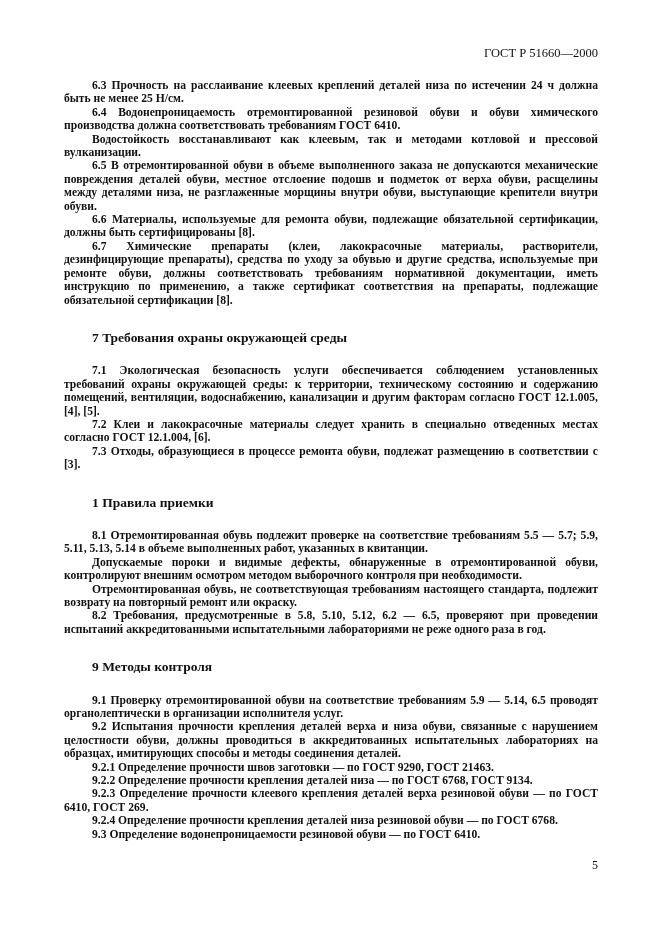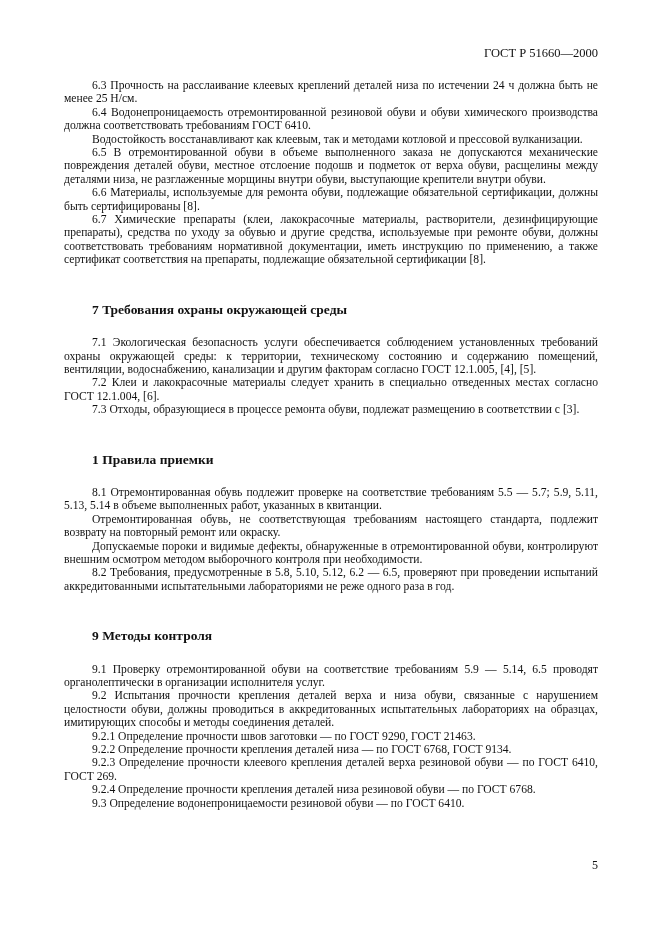--- a/index.html
+++ b/index.html
@@ -1,21 +1,21 @@
 <!DOCTYPE html>
 <html><head>
   <meta charset="utf-8">
   <style>
     html, body { margin: 0; padding: 0; background: #ffffff; }
     body { width: 661px; height: 936px; position: relative; overflow: hidden;
       font-family: "Liberation Serif", "DejaVu Serif", serif; color: #111; }
     .header { position: absolute; top: 46px; right: 63px; font-weight: normal; font-size: 12.5px; }
     .content { position: absolute; top: 79px; left: 64px; width: 534px; font-size: 11.6px; line-height: 13.4px; }
-    p { margin: 0; text-align: justify; text-indent: 28px; }
-    h2 { margin: 36px 0 20px 0; font-size: 13.5px; font-weight: bold; padding-left: 28px; }
+    p { margin: 0; text-align: justify; text-indent: 28px; font-weight: bold; }
+    h2 { margin: 24px 0 20px 0; font-size: 13.5px; font-weight: bold; padding-left: 28px; }
     .pagenum { position: absolute; top: 858px; right: 63px; font-size: 12px; }
   </style>
 </head>
 <body>
 
 <div class="header">ГОСТ Р 51660—2000</div>
 
 <div class="content">
   <p>6.3 Прочность на расслаивание клеевых креплений деталей низа по истечении 24 ч должна быть не менее 25 Н/см.</p>
   <p>6.4 Водонепроницаемость отремонтированной резиновой обуви и обуви химического производства должна соответствовать требованиям ГОСТ 6410.</p>
@@ -24,22 +24,22 @@
   <p>6.6 Материалы, используемые для ремонта обуви, подлежащие обязательной сертификации, должны быть сертифицированы [8].</p>
   <p>6.7 Химические препараты (клеи, лакокрасочные материалы, растворители, дезинфицирующие препараты), средства по уходу за обувью и другие средства, используемые при ремонте обуви, должны соответствовать требованиям нормативной документации, иметь инструкцию по применению, а также сертификат соответствия на препараты, подлежащие обязательной сертификации [8].</p>
 
   <h2>7 Требования охраны окружающей среды</h2>
   <p>7.1 Экологическая безопасность услуги обеспечивается соблюдением установленных требований охраны окружающей среды: к территории, техническому состоянию и содержанию помещений, вентиляции, водоснабжению, канализации и другим факторам согласно ГОСТ 12.1.005, [4], [5].</p>
   <p>7.2 Клеи и лакокрасочные материалы следует хранить в специально отведенных местах согласно ГОСТ 12.1.004, [6].</p>
   <p>7.3 Отходы, образующиеся в процессе ремонта обуви, подлежат размещению в соответствии с [3].</p>
 
   <h2>1 Правила приемки</h2>
   <p>8.1 Отремонтированная обувь подлежит проверке на соответствие требованиям 5.5 — 5.7; 5.9, 5.11, 5.13, 5.14 в объеме выполненных работ, указанных в квитанции.</p>
+  <p>Допускаемые пороки и видимые дефекты, обнаруженные в отремонтированной обуви, контролируют внешним осмотром методом выборочного контроля при необходимости.</p>
   <p>Отремонтированная обувь, не соответствующая требованиям настоящего стандарта, подлежит возврату на повторный ремонт или окраску.</p>
-  <p>Допускаемые пороки и видимые дефекты, обнаруженные в отремонтированной обуви, контролируют внешним осмотром методом выборочного контроля при необходимости.</p>
   <p>8.2 Требования, предусмотренные в 5.8, 5.10, 5.12, 6.2 — 6.5, проверяют при проведении испытаний аккредитованными испытательными лабораториями не реже одного раза в год.</p>
 
   <h2>9 Методы контроля</h2>
   <p>9.1 Проверку отремонтированной обуви на соответствие требованиям 5.9 — 5.14, 6.5 проводят органолептически в организации исполнителя услуг.</p>
   <p>9.2 Испытания прочности крепления деталей верха и низа обуви, связанные с нарушением целостности обуви, должны проводиться в аккредитованных испытательных лабораториях на образцах, имитирующих способы и методы соединения деталей.</p>
   <p>9.2.1 Определение прочности швов заготовки — по ГОСТ 9290, ГОСТ 21463.</p>
   <p>9.2.2 Определение прочности крепления деталей низа — по ГОСТ 6768, ГОСТ 9134.</p>
   <p>9.2.3 Определение прочности клеевого крепления деталей верха резиновой обуви — по ГОСТ 6410, ГОСТ 269.</p>
   <p>9.2.4 Определение прочности крепления деталей низа резиновой обуви — по ГОСТ 6768.</p>
   <p>9.3 Определение водонепроницаемости резиновой обуви — по ГОСТ 6410.</p>

